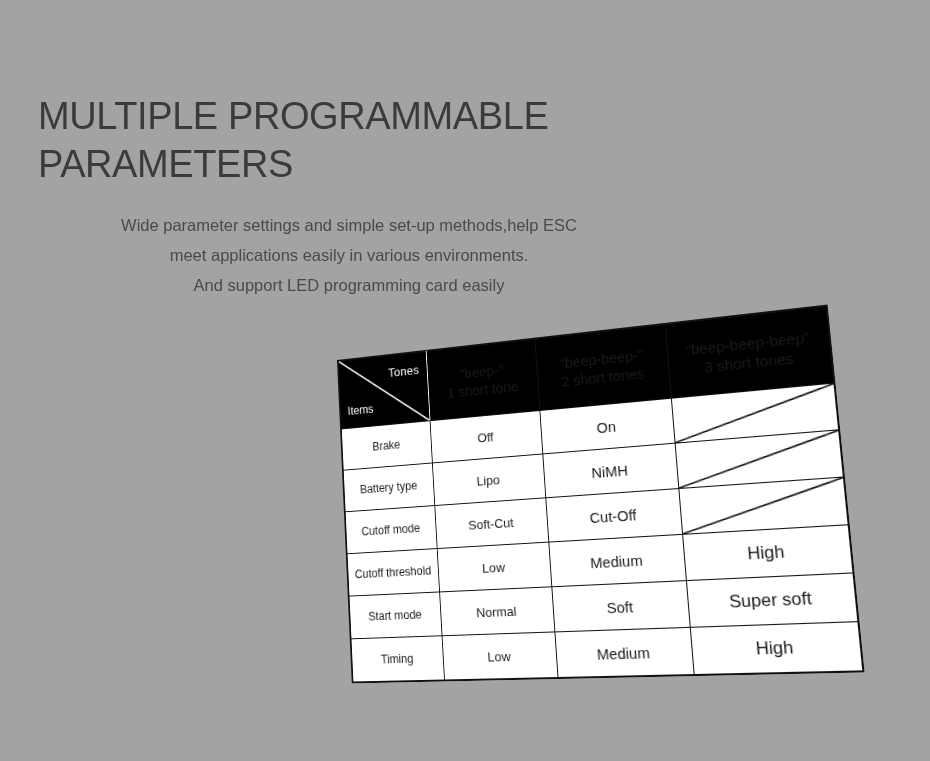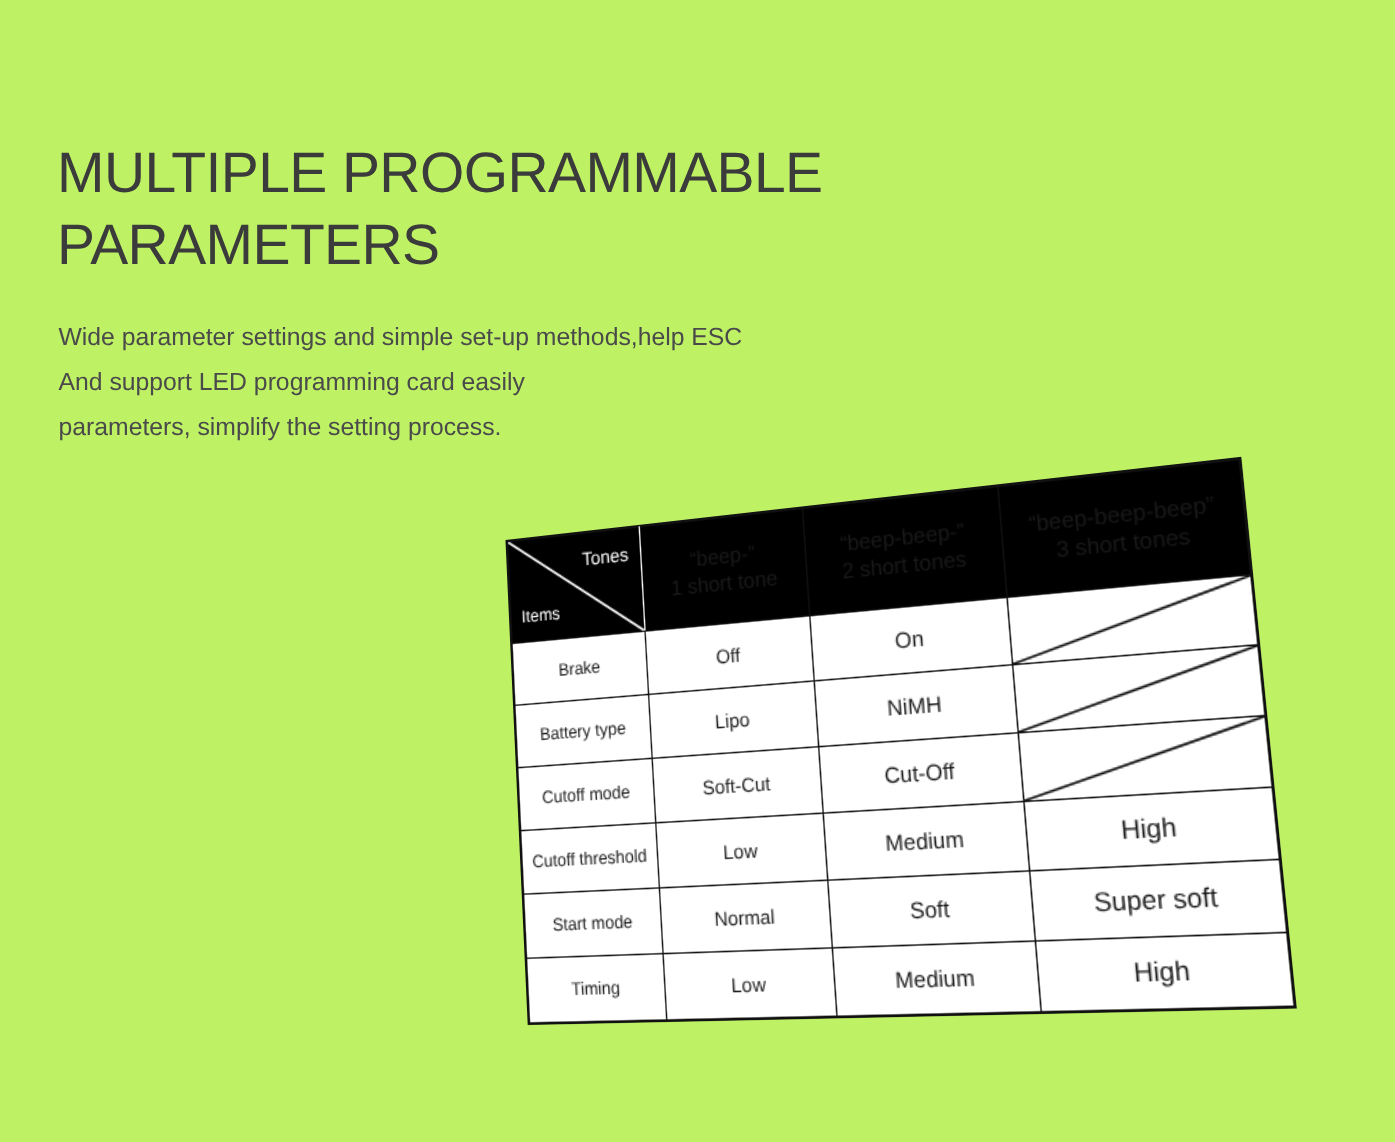--- a/index.html
+++ b/index.html
@@ -9,21 +9,21 @@
     height: 761px;
     overflow: hidden;
     background: #dcdcdc;
     font-family: "Liberation Sans", sans-serif;
   }
 
   #page {
     position: relative;
     width: 930px;
     height: 761px;
-    background: #bef264;
+    background: #a3a3a3;
     overflow: hidden;
   }
 
   
   .headline {
     position: absolute;
     left: 38px;
     top: 92px;
     width: 600px;
     font-size: 38px;
@@ -34,20 +34,21 @@
   }
 
   .body-copy {
     position: absolute;
     left: 39px;
     top: 210px;
     width: 620px;
     font-size: 16.5px;
     line-height: 30px;
     color: #4a4a4a;
+    text-align: center;
   }
   .body-copy div { white-space: nowrap; }
 
   
   .stage {
     position: absolute;
     left: 0;
     top: 0;
     width: 930px;
     height: 761px;
@@ -149,22 +150,22 @@
 </style>
 </head>
 <body>
 
 <div id="page">
 
   <h1 class="headline">MULTIPLE PROGRAMMABLE PARAMETERS</h1>
 
   <div class="body-copy">
     <div>Wide parameter settings and simple set-up methods,help ESC</div>
+    <div>meet applications easily in various environments.</div>
     <div>And support LED programming card easily</div>
-    <div>parameters, simplify the setting process.</div>
   </div>
 
   <div class="stage">
 
     <div class="table-wrap">
       <table class="ptable">
         <colgroup>
             <col class="c0">
             <col class="c1">
             <col class="c2">

